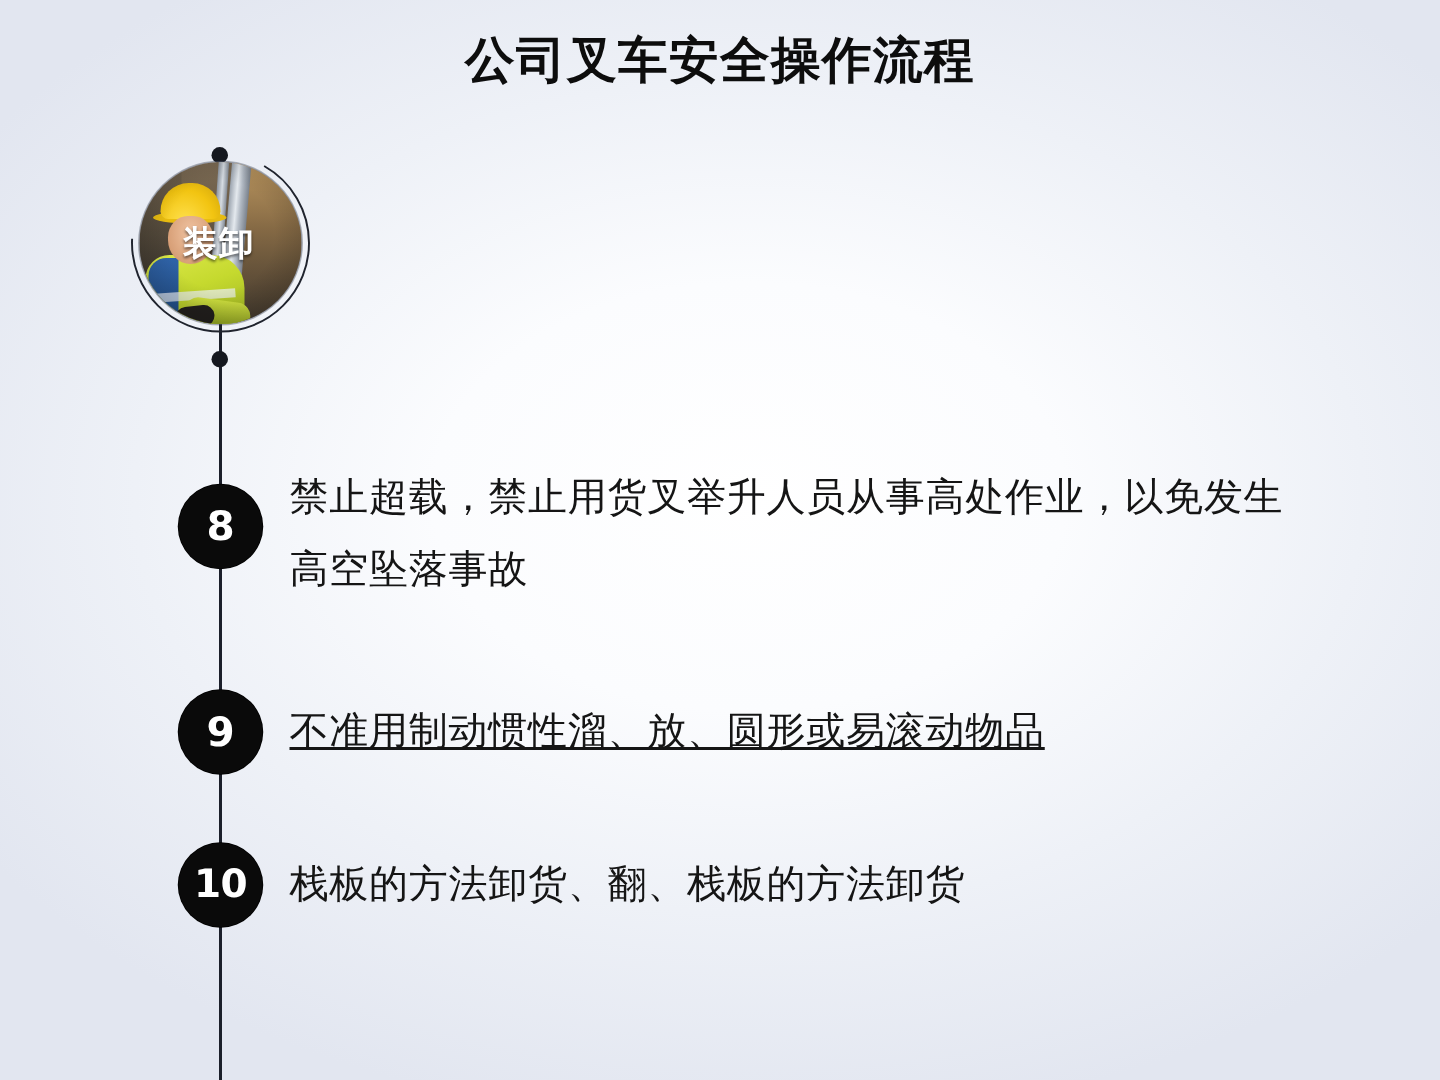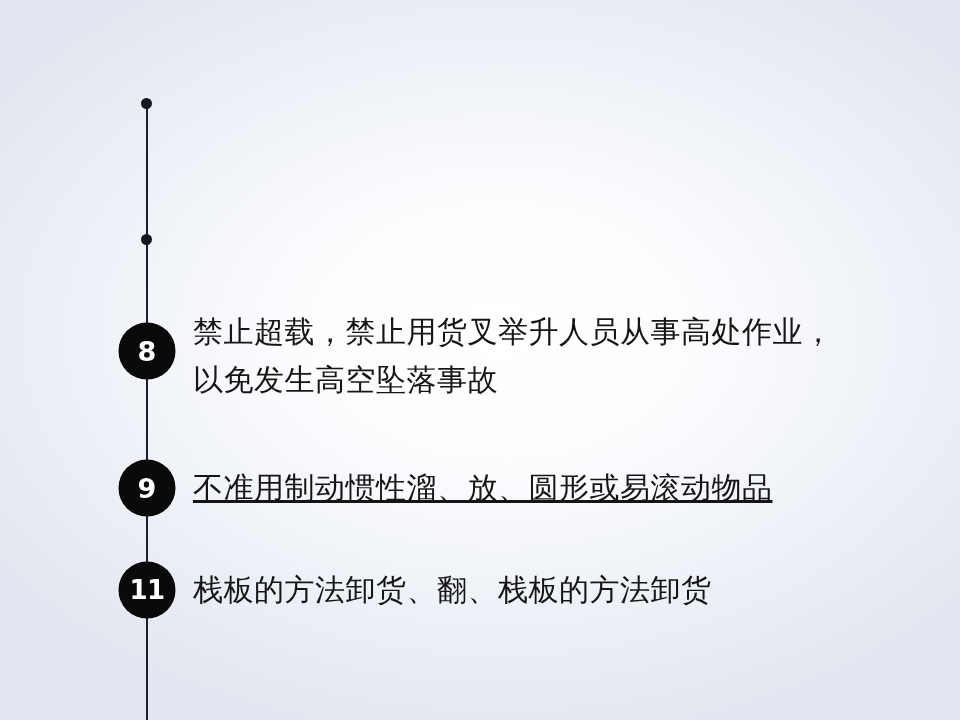--- a/index.html
+++ b/index.html
@@ -238,56 +238,80 @@
     font-size: 27px;
     font-weight: bold;
     line-height: 1;
     box-shadow: 0 0 0 0.5px #000;
   }
   .badge.wide { font-size: 26px; letter-spacing: -0.5px; }
   .step-text {
     position: absolute;
     left: 193px;
     width: 660px;
-    font-size: 30px;
+    font-size: 26px;
     line-height: 48px;
     color: #151515;
     letter-spacing: 0.5px;
   }
 
   #step8 .badge { top: 323px; }
   #step8 .step-text { top: 308px; width: 665px; }
 
   #step9 .badge { top: 460px; }
   #step9 .step-text { top: 464px; text-decoration: underline; }
 
   #step10 .badge { top: 562px; }
   #step10 .step-text { top: 566px; }
 </style>
 </head>
 <body>
 
 <div id="slide">
 
+  <div class="title">公司叉车安全操作流程</div>
 
   <div class="spine"></div>
 
   <div class="node-dot top"></div>
 
+  <div class="photo-node">
+    <svg class="photo-ring" viewBox="0 0 124 124">
+      <circle cx="62" cy="62" r="59" fill="none" stroke="#20242e" stroke-width="1.3" stroke-dasharray="250 120" stroke-dashoffset="62"></circle>
+      <circle cx="62" cy="62" r="54" fill="none" stroke="#9aa2b4" stroke-width="0.8" opacity="0.6"></circle>
+    </svg>
+    <div class="photo-clip">
+      <div class="photo-bg"></div>
+      <div class="photo-shelf-a"></div>
+      <div class="photo-shelf-b"></div>
+      <div class="photo-mast2"></div>
+      <div class="photo-mast"></div>
+      <div class="photo-vest"></div>
+      <div class="photo-shirt"></div>
+      <div class="photo-stripe"></div>
+      <div class="photo-helmet-brim"></div>
+      <div class="photo-helmet"></div>
+      <div class="photo-face"></div>
+      <div class="photo-arm"></div>
+      <div class="photo-wheel"></div>
+      <div class="photo-vignette"></div>
+    </div>
+    <div class="photo-label">装卸</div>
+  </div>
 
   <div class="node-dot bottom"></div>
 
   <div class="step" id="step8">
     <div class="badge">8</div>
     <div class="step-text">禁止超载，禁止用货叉举升人员从事高处作业，以免发生高空坠落事故</div>
   </div>
 
   <div class="step" id="step9">
     <div class="badge">9</div>
     <div class="step-text">不准用制动惯性溜、放、圆形或易滚动物品</div>
   </div>
 
   <div class="step" id="step10">
-    <div class="badge wide">11</div>
+    <div class="badge wide">10</div>
     <div class="step-text">栈板的方法卸货、翻、栈板的方法卸货</div>
   </div>
 
 </div>
 
 </body></html>

